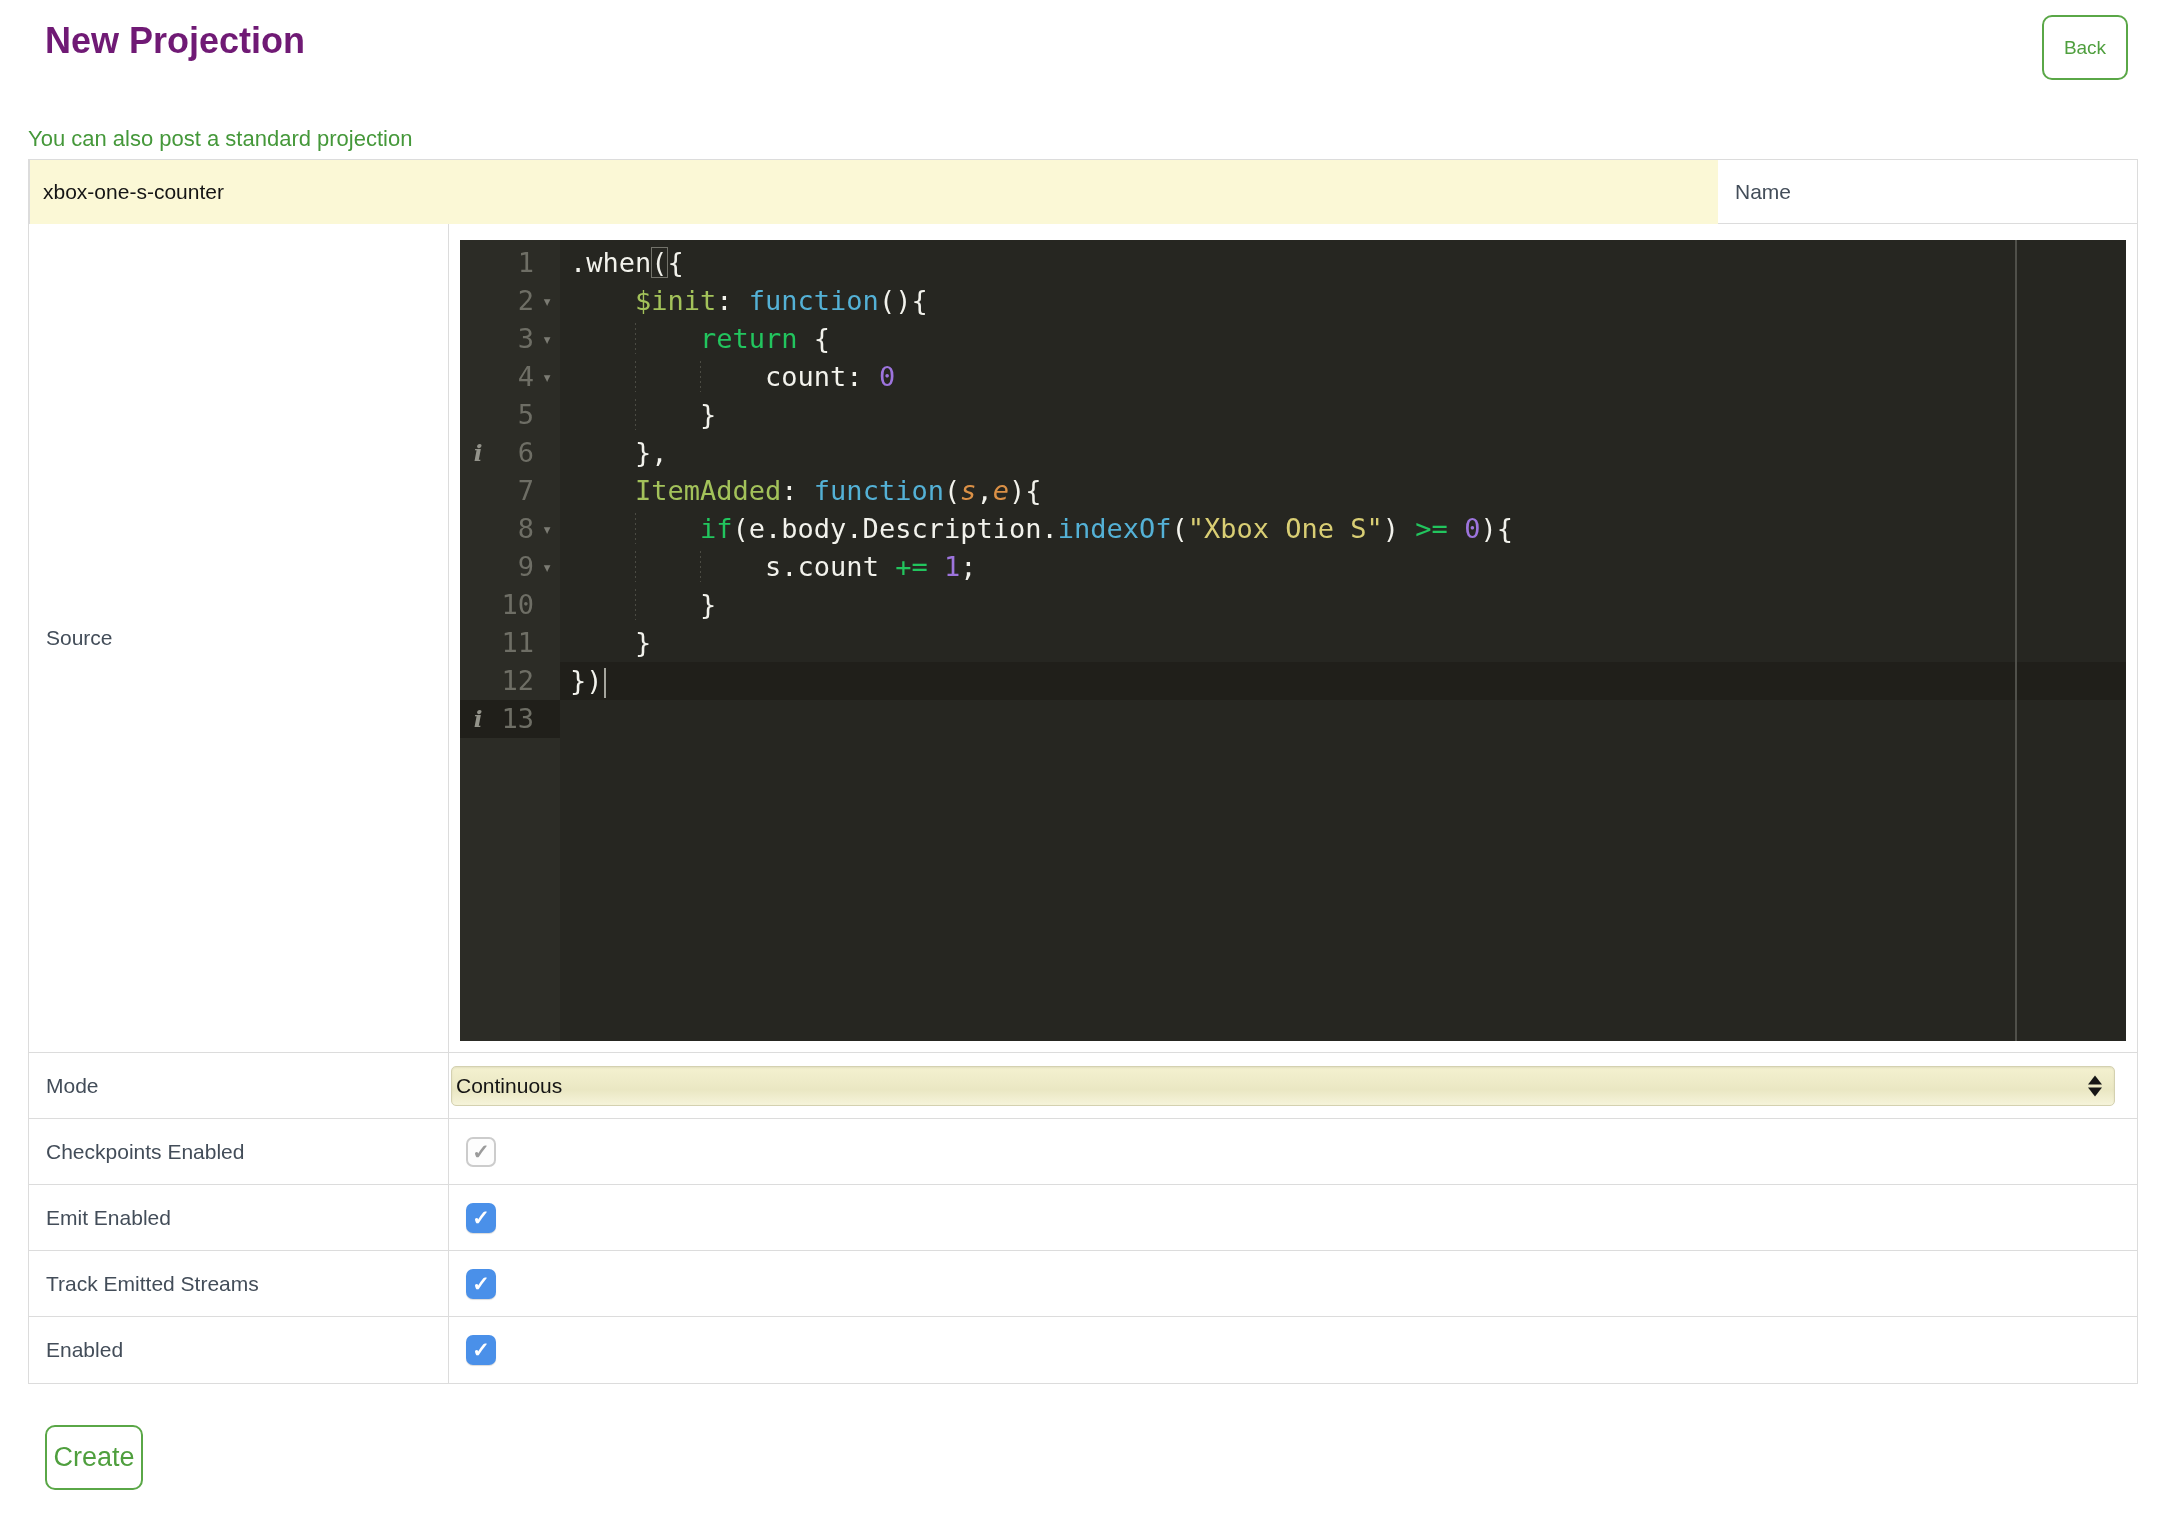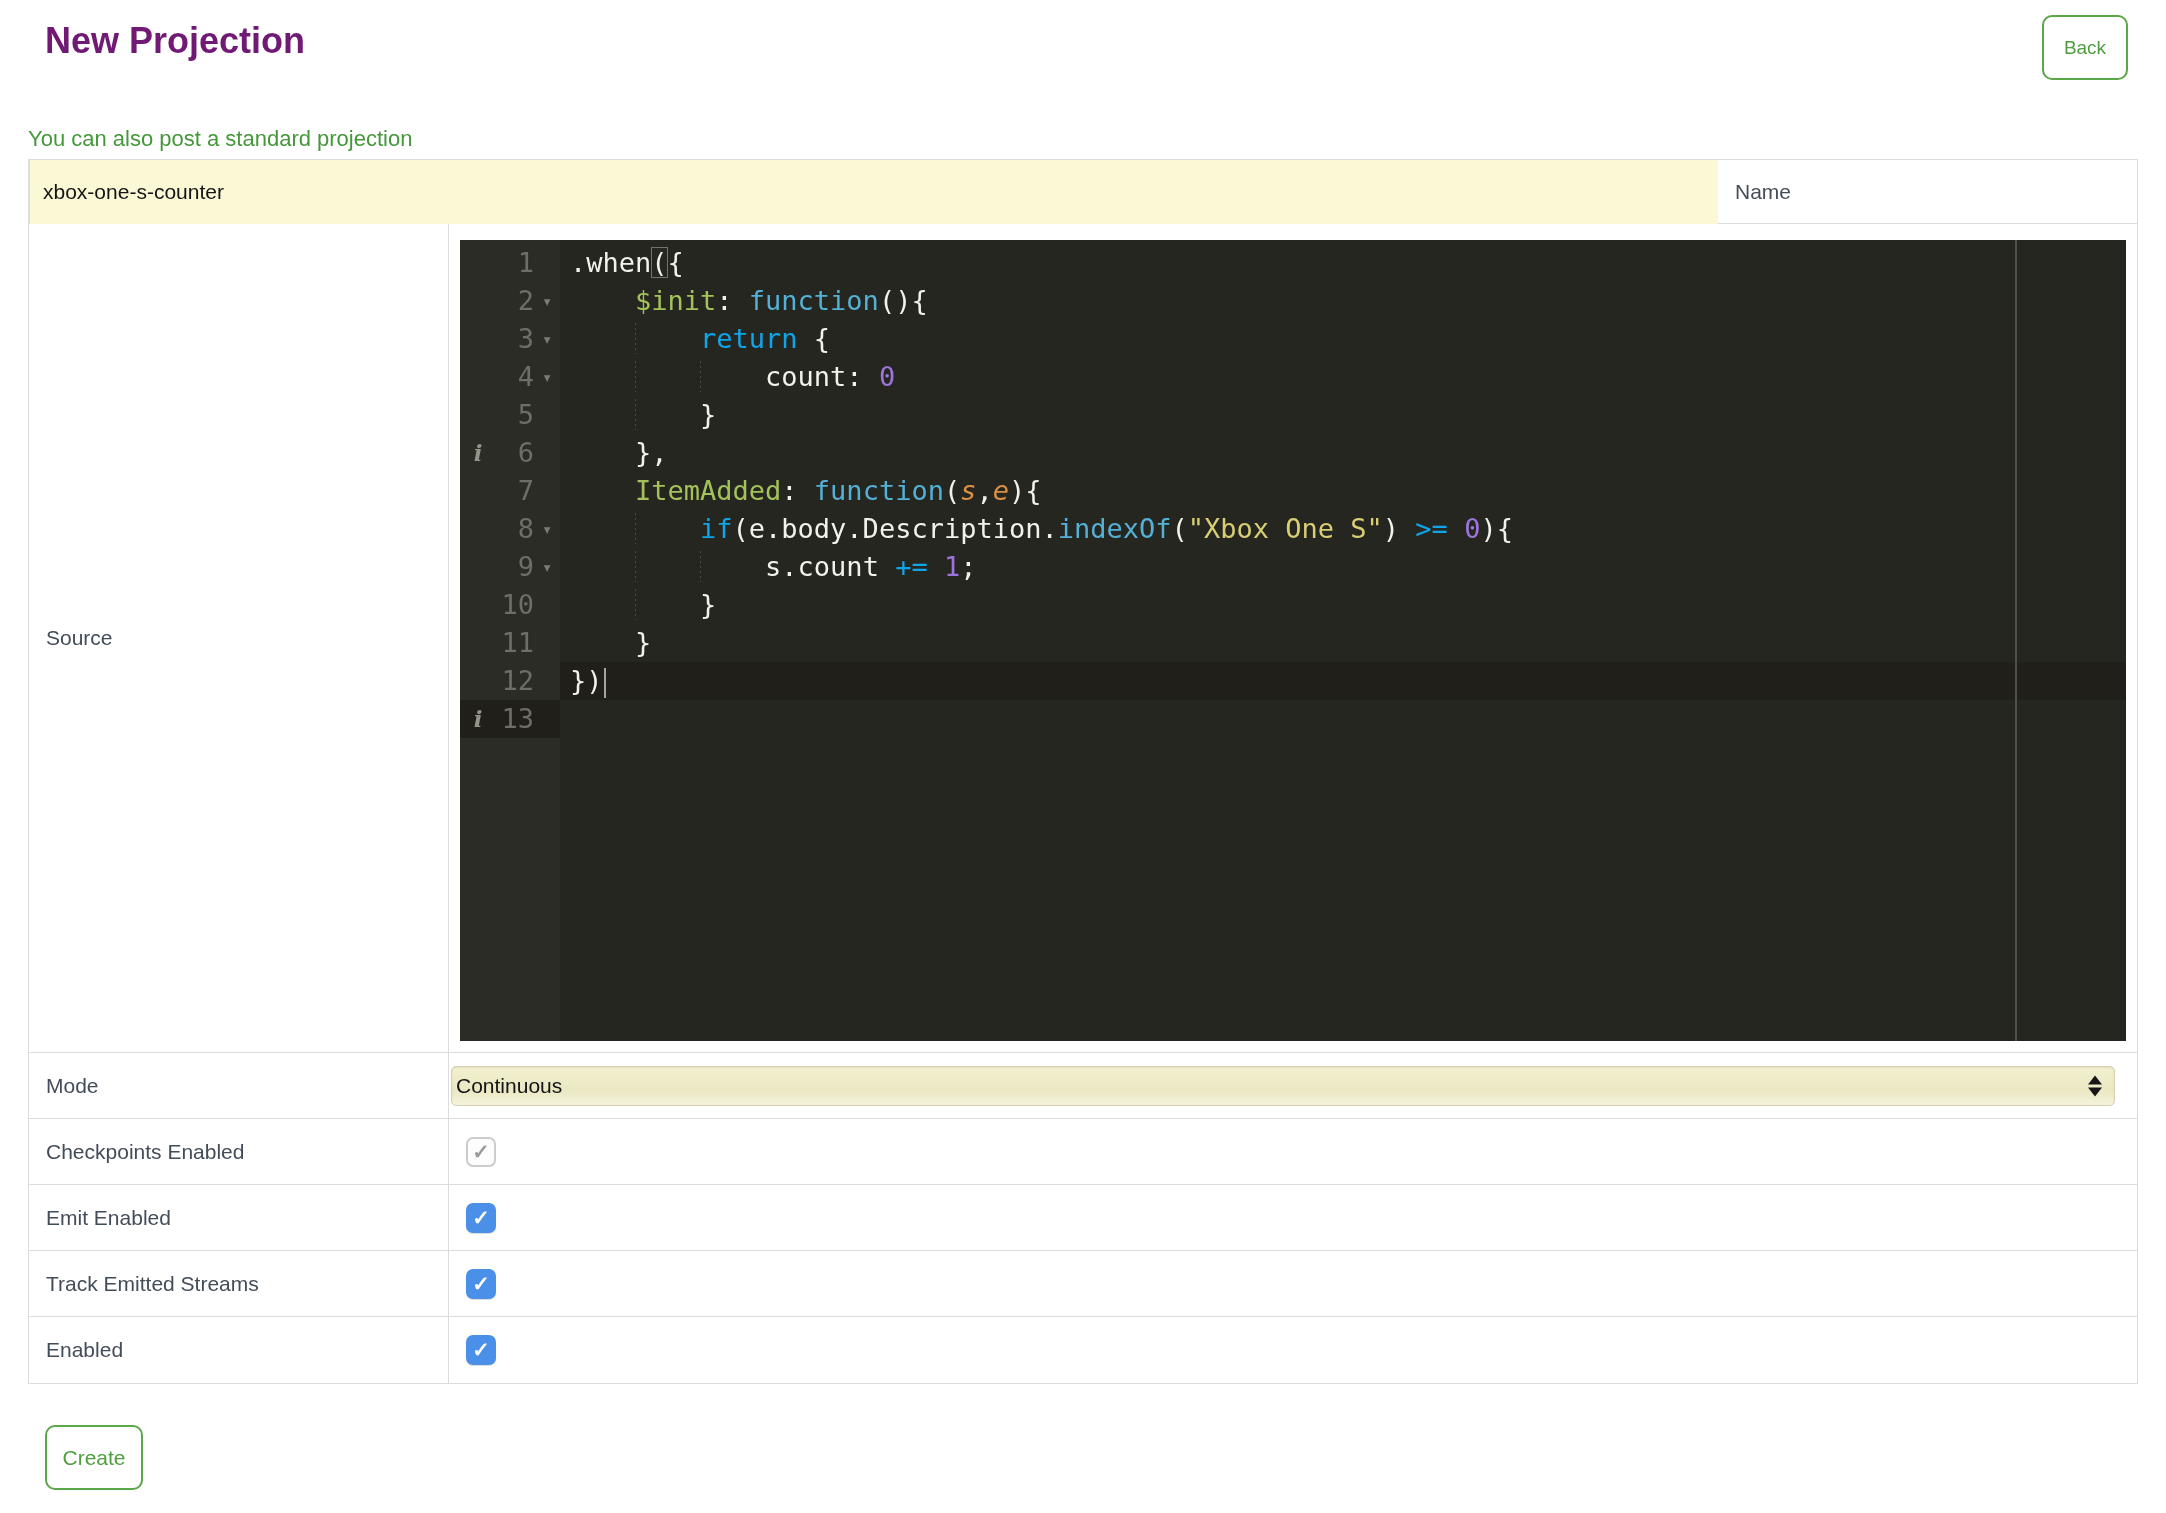--- a/index.html
+++ b/index.html
@@ -37,40 +37,40 @@
   .tri-up{border-bottom:9px solid #161616;}
   .tri-down{border-top:9px solid #161616;}
 
   .row-check{height:66px;}
   .cb{width:30px;height:30px;border-radius:7px;margin-left:17px;display:flex;align-items:center;justify-content:center;
       font-size:21px;font-weight:bold;box-sizing:border-box;align-self:center;}
   .cb.on{background:#4a90e9;color:#ffffff;box-shadow:0 1px 1px rgba(0,0,0,0.15);}
   .cb.dis{background:#fdfdfd;border:2px solid #cccccc;color:#9b9b9b;}
   .value-cell.checkwrap{display:flex;align-items:center;}
 
-  .create-btn{position:absolute;left:45px;top:1425px;width:98px;height:65px;font-size:21px;}
+  .create-btn{position:absolute;left:45px;top:1425px;width:98px;height:65px;font-size:27px;}
 
   
   .editor{position:absolute;left:11px;top:16px;right:11px;height:801px;background:#262621;display:flex;
           font-family:"DejaVu Sans Mono",monospace;font-size:27px;line-height:38px;cursor:text;overflow:hidden;}
   .gutter{width:100px;background:#2c2c26;padding-top:4px;flex:none;}
   .gr{height:38px;display:flex;align-items:center;color:#6e6e65;}
   .gmark{width:36px;text-align:center;font-family:"DejaVu Serif",serif;font-style:italic;font-weight:bold;
          font-size:23px;color:#93938a;flex:none;}
   .gnum{flex:1;text-align:right;}
   .gfold{width:26px;text-align:center;font-size:17px;color:#7b7b73;flex:none;cursor:pointer;}
   .code-col{flex:1;position:relative;padding-top:4px;}
   .ruler{position:absolute;left:1455px;top:0;bottom:0;width:2px;background:#50504a;z-index:2;}
   .cl{height:38px;white-space:pre;padding-left:10px;color:#f2f2ec;position:relative;z-index:1;}
   .gr.active{background:#201f1a;}
   .cl.active{background:#201f1a;}
 
   .s-p{color:#f2f2ec;}
   .s-prop{color:#a3c25a;}
-  .s-kw{color:#0ea5e9;}
+  .s-kw{color:#22c55e;}
   .s-fn{color:#54b1d6;}
   .s-call{color:#54b1d6;}
   .s-arg{color:#db9046;font-style:italic;}
   .s-num{color:#9d74dd;}
   .s-str{color:#d9ce74;}
   .s-mb{outline:1px solid #73736b;outline-offset:-1px;}
   .s-g{background-image:repeating-linear-gradient(to bottom,#4b4b43 0 2px,transparent 2px 5px);
        background-size:1px 100%;background-repeat:no-repeat;background-position:left top;}
   .s-cur{display:inline-block;width:2px;height:30px;background:#a5a59d;vertical-align:middle;margin-left:1px;}
 </style>

